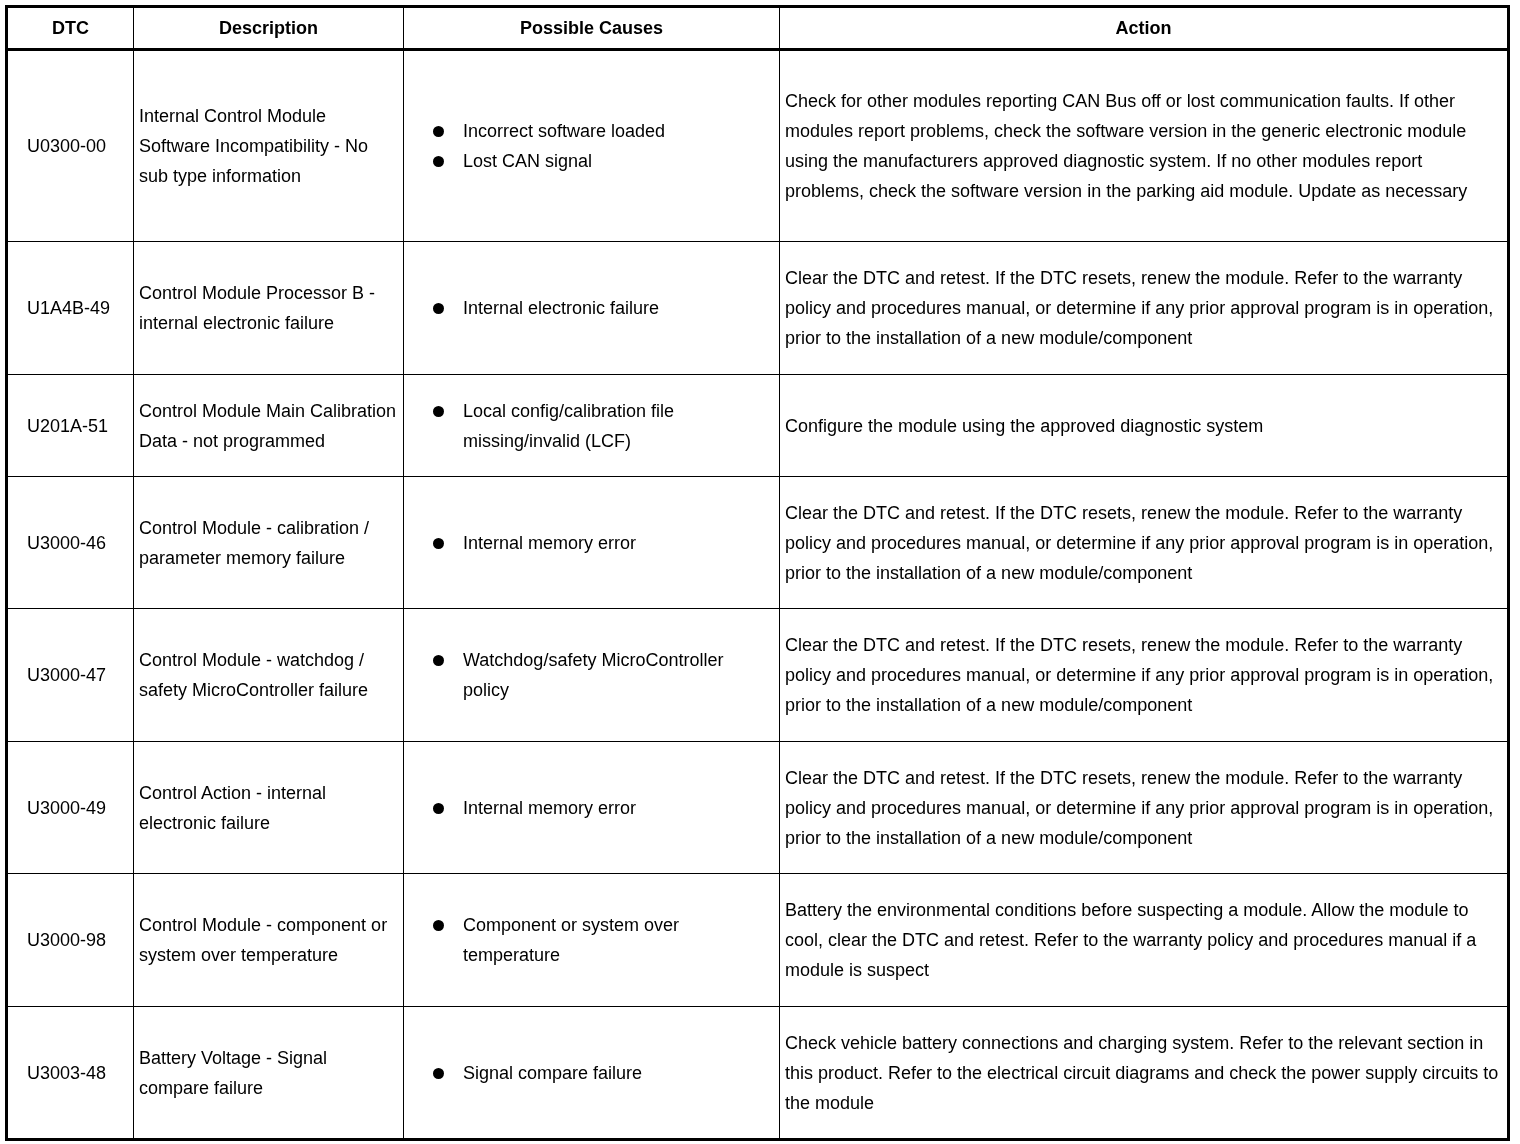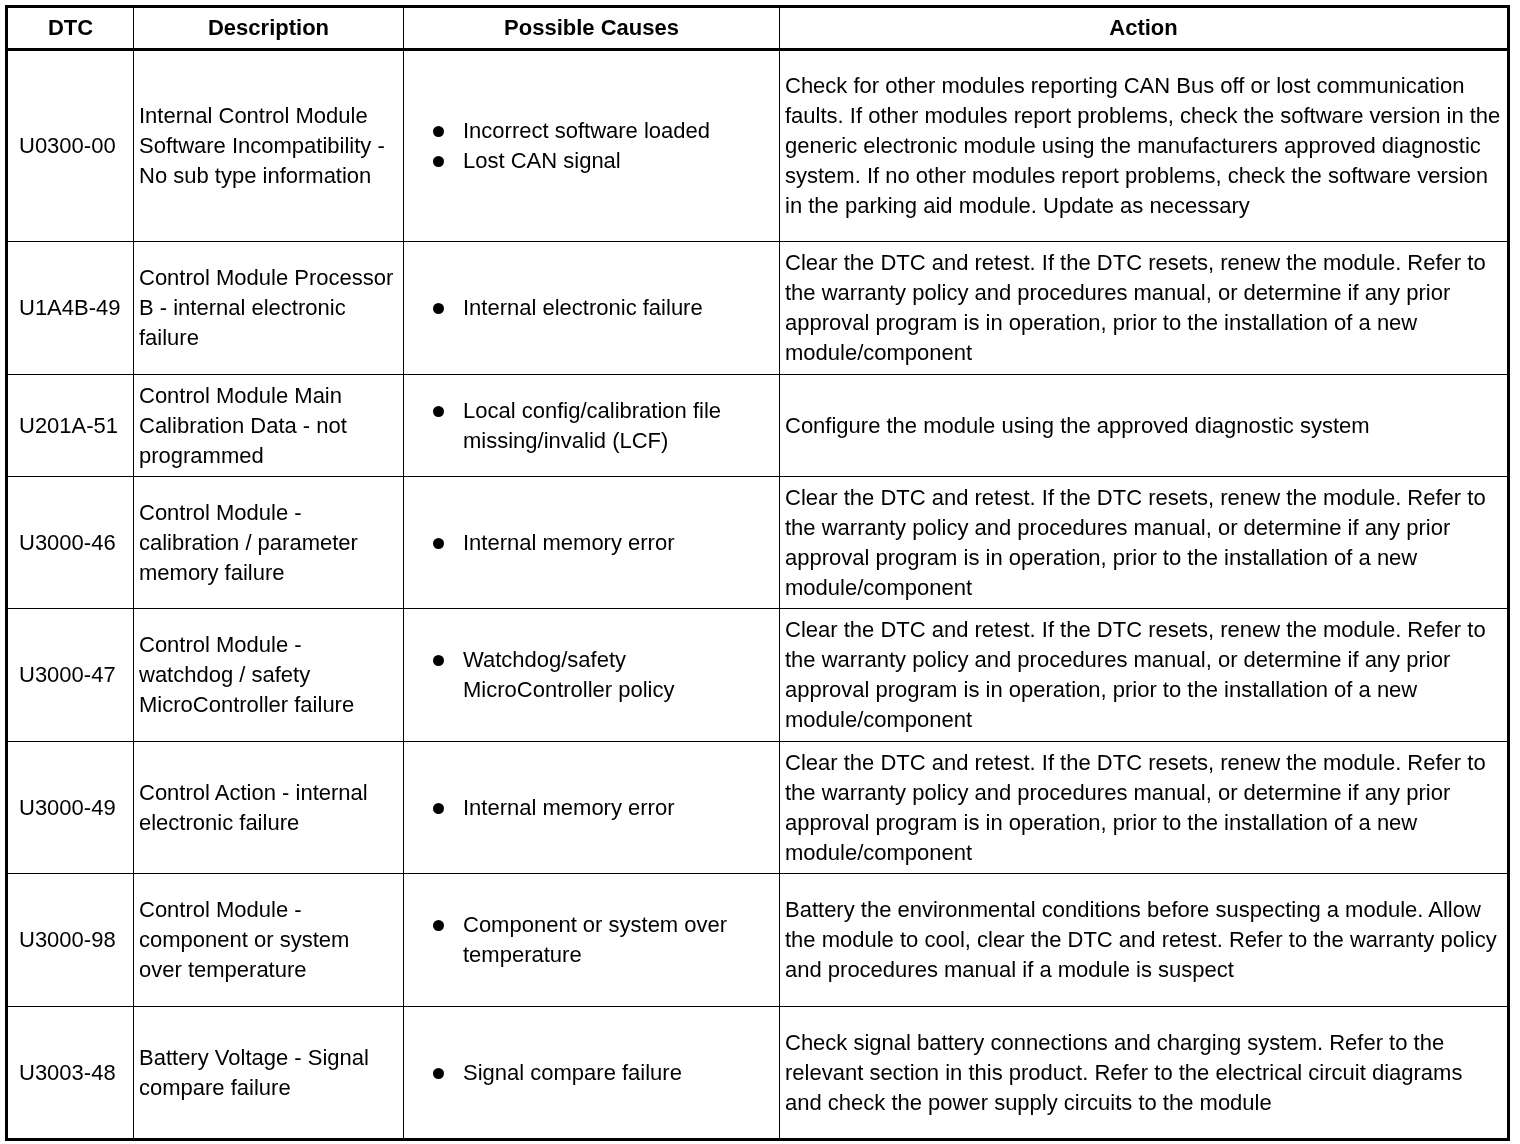--- a/index.html
+++ b/index.html
@@ -1,23 +1,23 @@
 <!DOCTYPE html>
 <html><head>
   <meta charset="utf-8">
   <style>
     html, body { margin: 0; padding: 0; background: #ffffff; }
     body { width: 1520px; height: 1144px; position: relative; overflow: hidden;
            font-family: "Liberation Sans", sans-serif; color: #000; }
     .tbl { position: absolute; left: 5px; top: 5px; width: 1502px; height: 1133px;
            border-collapse: collapse; table-layout: fixed; border: 3px solid #000; box-sizing: border-box; }
     .tbl th, .tbl td { border: 1.5px solid #000; padding: 0 5px; vertical-align: middle;
-                       font-size: 22px; line-height: 30px; text-align: left; }
+                       font-size: 18px; line-height: 30px; text-align: left; }
     .tbl thead th { font-weight: bold; text-align: center; height: 40px; border-bottom: 3px solid #000; }
-    .tbl td.dtc { padding: 0 11px; white-space: nowrap; }
+    .tbl td.dtc { padding: 0 19px; white-space: nowrap; }
     .causes { list-style: none; margin: 0; padding: 0 0 0 20px; }
     .causes li { position: relative; padding-left: 34px; }
     .bullet { position: absolute; left: 4px; top: 10px; width: 11px; height: 11px; border-radius: 50%; background: #000; }
   </style>
 </head>
 <body>
 
 <table class="tbl">
   <colgroup>
     <col style="width:127px">
@@ -106,16 +106,16 @@
         <td>Battery the environmental conditions before suspecting a module. Allow the module to cool, clear the DTC and retest. Refer to the warranty policy and procedures manual if a module is suspect</td>
       </tr>
       <tr style="height: 133px;">
         <td class="dtc">U3003-48</td>
         <td>Battery Voltage - Signal compare failure</td>
         <td>
           <ul class="causes">
             <li><span class="bullet"></span><span>Signal compare failure</span></li>
           </ul>
         </td>
-        <td>Check signal battery connections and charging system. Refer to the relevant section in this product. Refer to the electrical circuit diagrams and check the power supply circuits to the module</td>
+        <td>Check vehicle battery connections and charging system. Refer to the relevant section in this product. Refer to the electrical circuit diagrams and check the power supply circuits to the module</td>
       </tr>
     </tbody>
 </table>
 
 </body></html>

